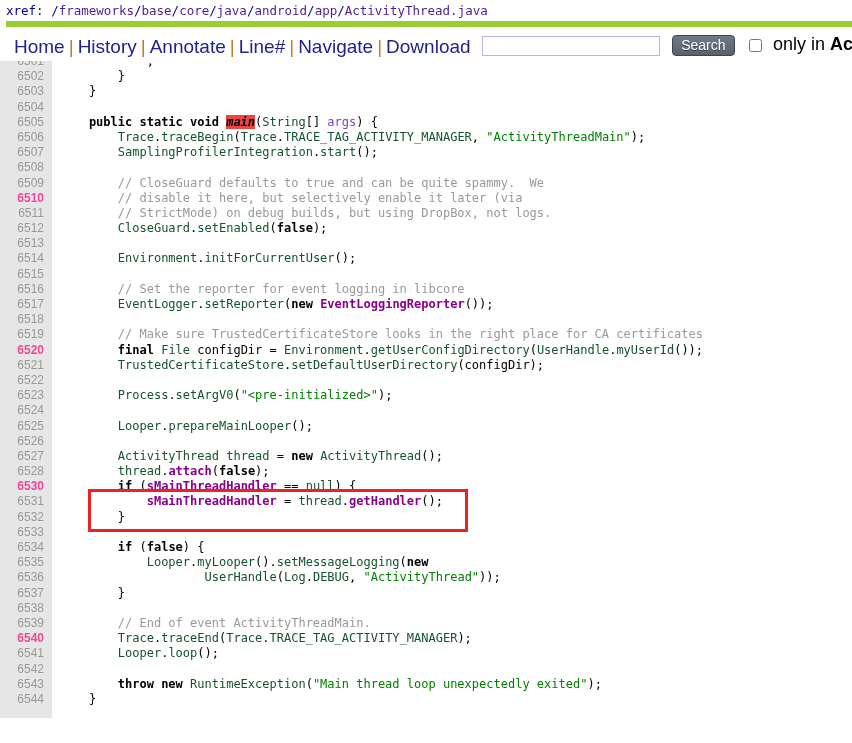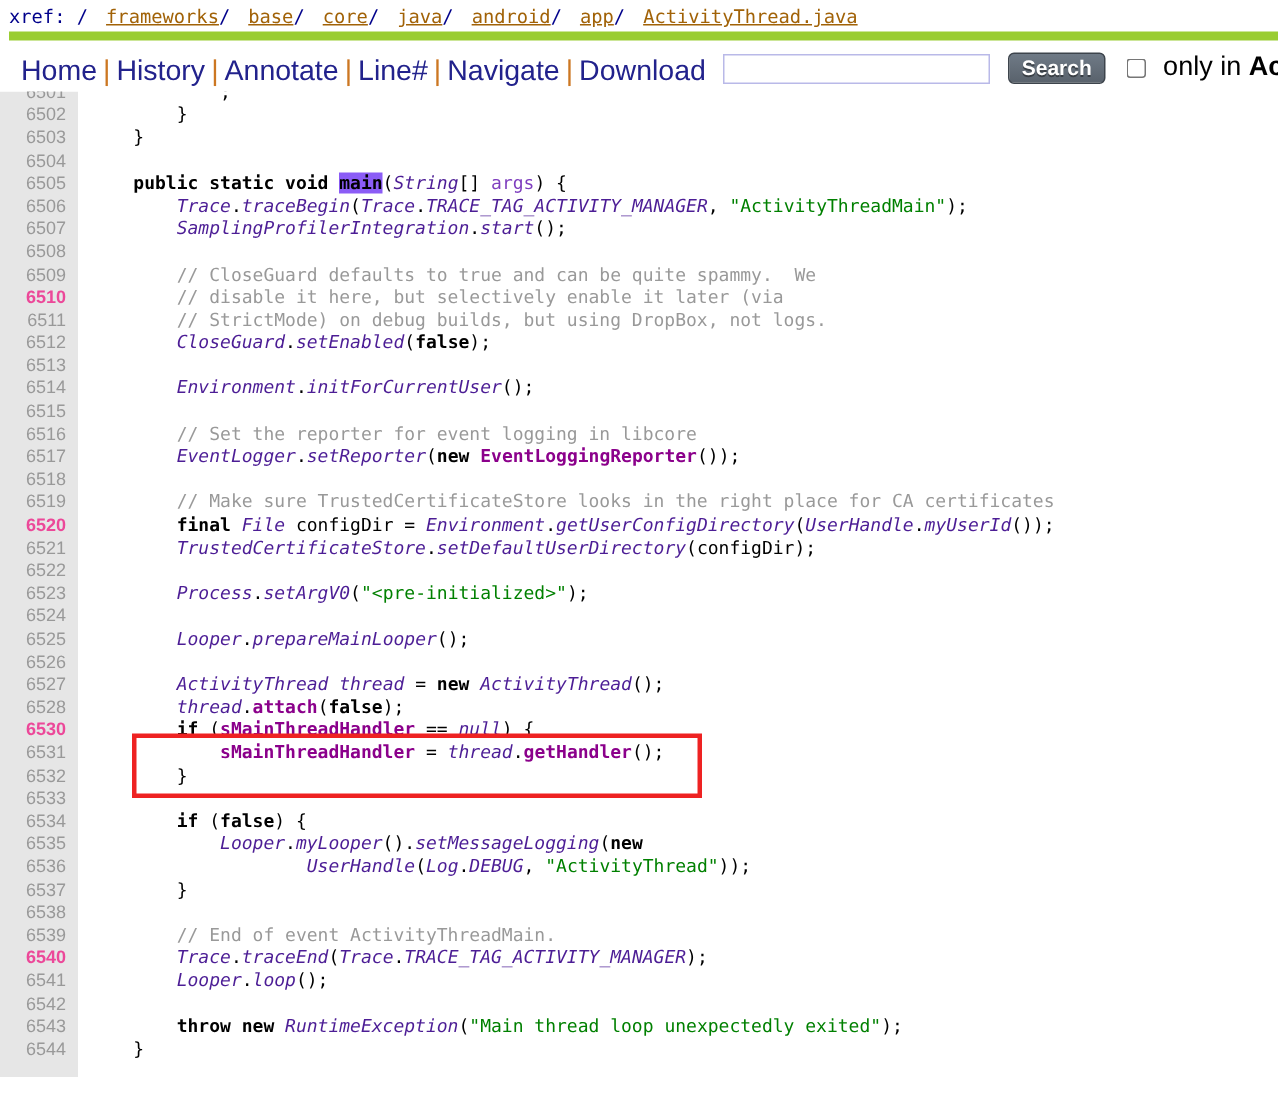--- a/index.html
+++ b/index.html
@@ -21,24 +21,22 @@
     padding: 3px 0 0 6px;
     font-family: "DejaVu Sans Mono", monospace;
     font-size: 12.5px;
     white-space: nowrap;
     height: 17px;
     line-height: 15px;
   }
   .xref-label { color: #00008b; font-weight: normal; }
   .xref-sep  { color: #00008b; }
   .xref-link {
-    color: #a16207;
-    text-decoration: underline;
-    cursor: pointer;
-    margin-left: 12px;
+    color: #4c1d95;
+    cursor: pointer;
   }
 
   .green-rule {
     height: 6px;
     background: #9acd32;
     margin: 1px 0 0 6px;
     width: 846px;
   }
 
   
@@ -74,21 +72,21 @@
     box-sizing: content-box;
   }
   .search-btn {
     margin-left: 7px;
     background: linear-gradient(#6f7a86, #59626c);
     color: #fff;
     border: 1px solid #3d444c;
     border-radius: 4px;
     font-family: "Liberation Sans", sans-serif;
     font-size: 14px;
-    font-weight: bold;
+    font-weight: normal;
     padding: 1px 8px 2px 8px;
     vertical-align: 3px;
     cursor: pointer;
     text-shadow: 0 1px 0 rgba(0,0,0,.4);
   }
   .only-chk {
     margin-left: 9px;
     vertical-align: 1px;
     width: 13px;
     height: 13px;
@@ -140,27 +138,27 @@
     font-family: Liberation Sans, sans-serif;
     font-size: 12px;
     user-select: none;
     cursor: pointer;
   }
   .ln.major { color: #ec4899; font-weight: bold; }
   .src { display: inline-block; padding-left: 8px; }
 
   
   .k   { color: #000000; font-weight: bold; }      
-  .id  { color: #4c1d95; font-style: italic; }                          
+  .id  { color: #14532d; }                          
   .str { color: #008000; }                          
   .cmt { color: #999999; }                          
   .var { color: #8b008b; font-weight: bold; }       
   .pvar{ color: #7f3fbf; font-weight: normal; }       
   .pl  { color: #000000; }                          
-  .hl  { background: #8b5cf6; color: #000; font-weight: bold; }
+  .hl  { background: #ef4444; color: #000; font-weight: bold; font-style: italic; }
 
   
   .annot-box {
     position: absolute;
     left: 88px;
     top: 428px;
     width: 380px;
     height: 43px;
     border: 3px solid #ee2222;
     box-sizing: border-box;

